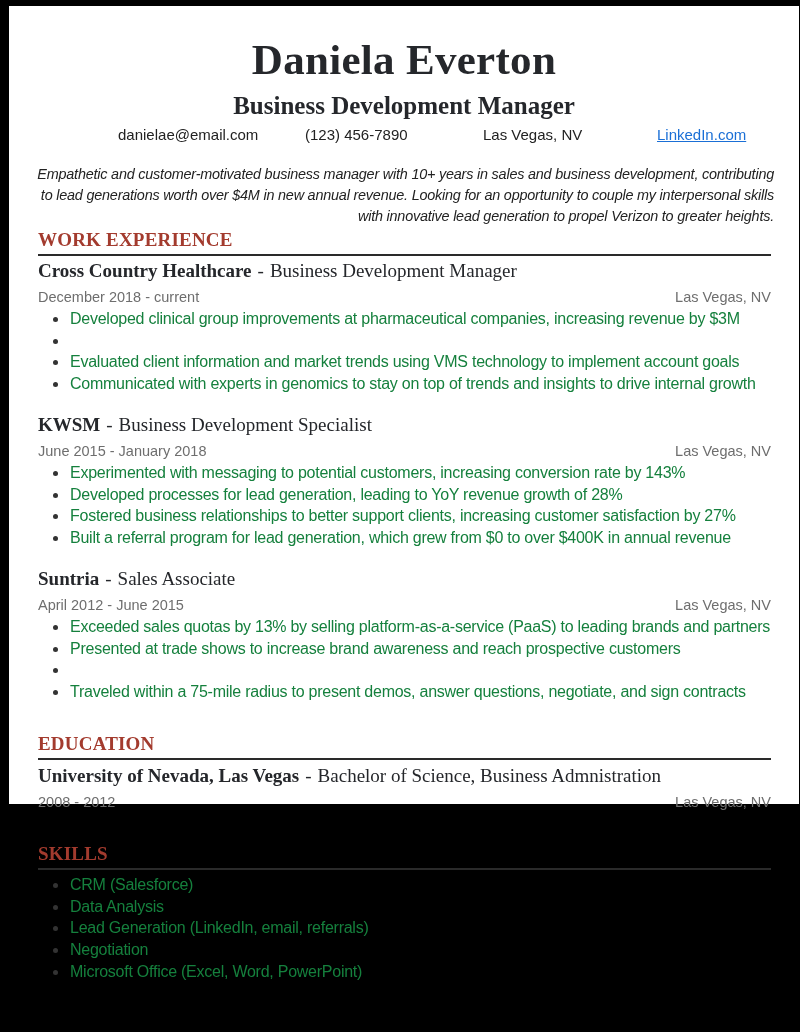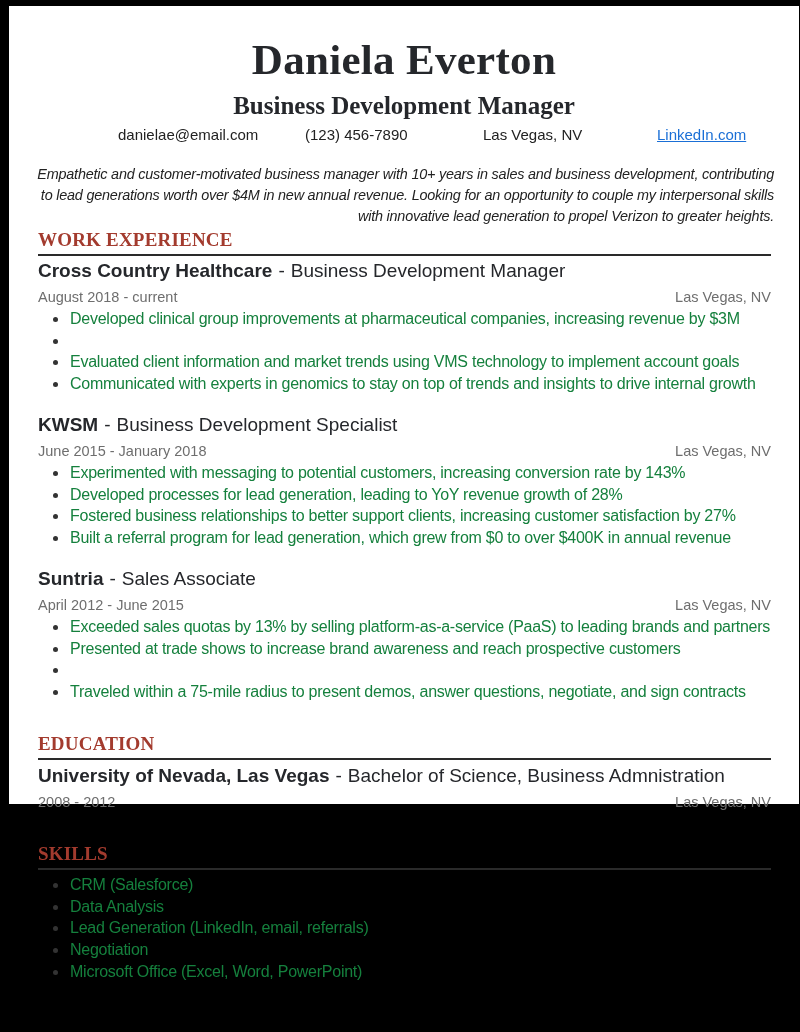--- a/index.html
+++ b/index.html
@@ -33,21 +33,21 @@
   }
   .section-title {
     position: absolute; left: 29px; font-family: "Liberation Serif", serif;
     font-weight: bold; font-size: 19px; color: #a33b2e; line-height: 22px;
     letter-spacing: 0.2px;
   }
   .rule {
     position: absolute; left: 29px; width: 733px; height: 2px; background: #2a2a2a;
   }
   .job-head {
-    position: absolute; left: 29px; font-family: Liberation Sans, sans-serif;
+    position: absolute; left: 29px; font-family: Liberation Serif, serif;
     font-size: 19px; color: #25272b; line-height: 24px; white-space: nowrap;
   }
   .job-head .org { font-weight: bold; }
   .job-head .sep { margin: 0 6px; }
   .meta {
     position: absolute; left: 29px; width: 733px; font-family: "Liberation Sans", sans-serif;
     font-size: 14.5px; color: #6e6e6e; line-height: 18px;
   }
   .meta .loc { position: absolute; right: 0; top: 0; }
   ul.bullets {
@@ -77,21 +77,21 @@
 
   <div class="summary">Empathetic and customer-motivated business manager with 10+ years in sales and business development, contributing to lead generations worth over $4M in new annual revenue. Looking for an opportunity to couple my interpersonal skills with innovative lead generation to propel Verizon to greater heights.</div>
 
   <div class="section-title" style="top:223px">WORK EXPERIENCE</div>
   <div class="rule" style="top:248px"></div>
 
   <div class="job-head" style="top:253px">
     <span class="org">Cross Country Healthcare</span><span class="sep">-</span><span>Business Development Manager</span>
   </div>
   <div class="meta" style="top:282px">
-    <span>August 2018 - current</span>
+    <span>December 2018 - current</span>
     <span class="loc">Las Vegas, NV</span>
   </div>
   <ul class="bullets" style="top:302px">
     <li><span class="dot"></span><span>Developed clinical group improvements at pharmaceutical companies, increasing revenue by $3M</span></li>
     <li><span class="dot"></span></li>
     <li><span class="dot"></span><span>Evaluated client information and market trends using VMS technology to implement account goals</span></li>
     <li><span class="dot"></span><span>Communicated with experts in genomics to stay on top of trends and insights to drive internal growth</span></li>
   </ul>
 
   <div class="job-head" style="top:407px">

